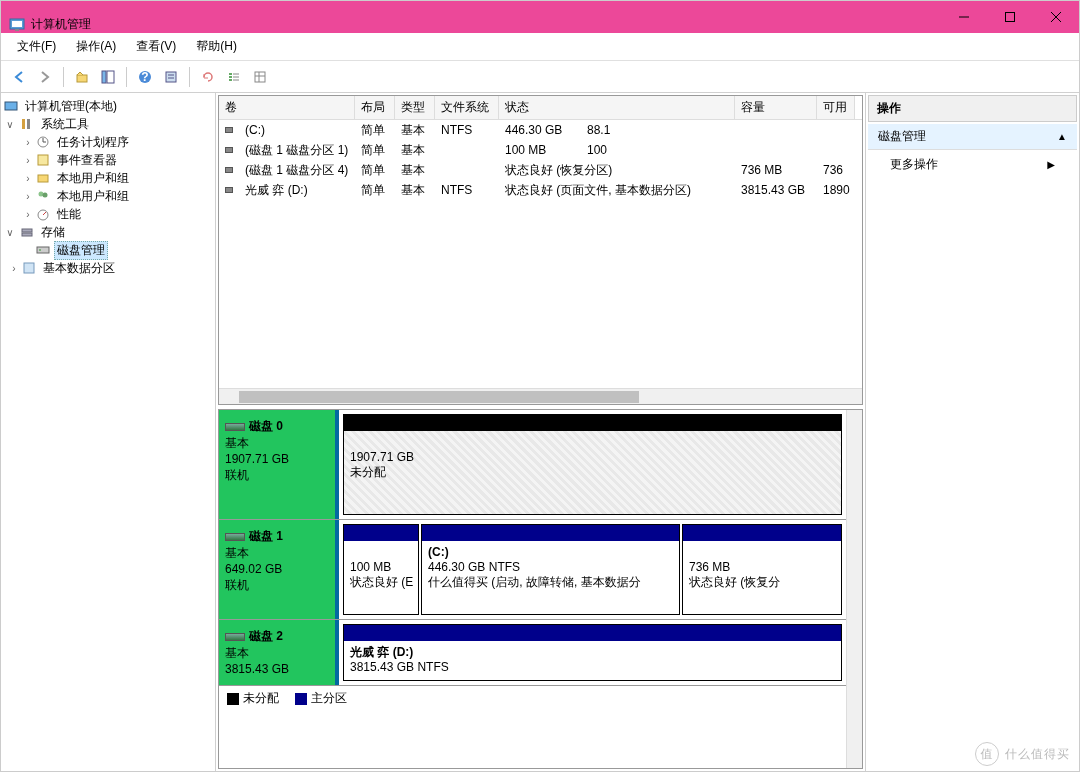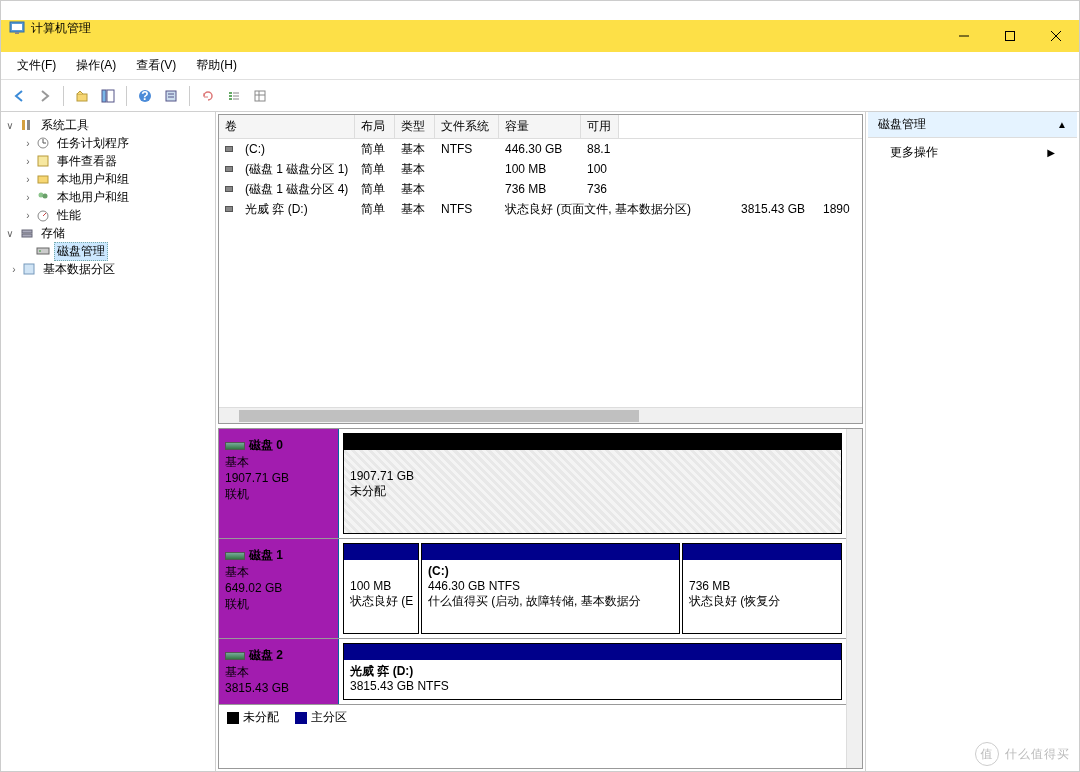--- a/index.html
+++ b/index.html
@@ -1,19 +1,19 @@
 <!DOCTYPE html>
 <html><head>
 <meta charset="utf-8">
 <style>
 * { box-sizing: border-box; margin: 0; padding: 0; font-family: "Microsoft YaHei", "Segoe UI", sans-serif; font-size: 12px; }
 body { background: #fff; width: 1080px; height: 772px; overflow: hidden; display: flex; flex-direction: column; border: 1px solid #ccc; }
 
 
-.titlebar { height: 32px; display: flex; align-items: flex-start; padding-left: 8px; background: #fde047; margin-top: 19px; }
+.titlebar { height: 32px; display: flex; align-items: flex-end; padding-left: 8px; background: #ec4899; }
 .titlebar .app-icon { width: 16px; height: 16px; margin-right: 6px; display:inline-flex; align-items:center; justify-content:center;}
 .titlebar .title { flex: 1; color: #000; }
 .winbtns { display: flex; height: 100%; }
 .winbtn { width: 46px; height: 32px; display: flex; align-items: center; justify-content: center; color: #000; }
 
 
 .menubar { height: 28px; display: flex; align-items: center; padding: 0 6px; border-bottom: 1px solid #e0e0e0; }
 .menubar .item { padding: 4px 10px; cursor: default; }
 
 
@@ -40,21 +40,21 @@
 .vol-row { display: flex; height: 20px; align-items: center; }
 .vol-row .c { padding: 0 6px; white-space: nowrap; overflow:hidden;}
 .vol-row .dicon { width:20px; display:inline-flex; justify-content:center;}
 .hscroll { height:16px; background:#f0f0f0; border-top:1px solid #ddd; position:relative;}
 .hscroll .thumb { position:absolute; left:20px; top:2px; height:12px; width:400px; background:#c0c0c0;}
 
 
 .disk-map-wrap { flex:1; border:1px solid #999; margin:2px; overflow:hidden; display:flex;}
 .disk-map { flex:1; overflow-y:auto; padding:0;}
 .disk-row { display:flex; border-bottom:1px solid #999; min-height:92px;}
-.disk-label { width:120px; padding:8px 6px; border-right:1px solid #0369a1; background:#a21caf;}
+.disk-label { width:120px; padding:8px 6px; border-right:4px solid #0369a1; background:#22c55e;}
 .disk-label .dname { font-weight:bold; }
 .disk-label .dline { line-height:16px;}
 .disk-label .diskicon { display:inline-block; width:20px; height:8px; background:linear-gradient(#7a9,#374); border:1px solid #555; margin-right:4px; vertical-align:middle;}
 .disk-parts { flex:1; display:flex; padding:4px; gap:2px;}
 .part { border:1px solid #000; display:flex; flex-direction:column; overflow:hidden;}
 .part .pbar { height:16px; }
 .part .ptext { padding:4px 6px; flex:1; overflow:hidden; line-height:15px; white-space:nowrap;}
 .unalloc .pbar { background:#000;}
 .unalloc .ptext { background: repeating-linear-gradient(45deg,#f4f4f4,#f4f4f4 3px,#e8e8e8 3px,#e8e8e8 6px);}
 .primary .pbar { background:#00008b;}
@@ -174,20 +174,29 @@
         <line x1="2" y1="6" x2="12" y2="6" stroke="#888"></line>
         <line x1="6" y1="2" x2="6" y2="12" stroke="#888"></line>
       </svg>
     </div>
 </div>
 
 <div class="body">
 
   <div class="tree-pane">
     <div class="tree-node">
+        <span class="sp" style="width:0px"></span>
+        <span class="ticon">
+          <svg width="14" height="14">
+            <rect x="1" y="3" width="12" height="8" fill="#6ab0e8" stroke="#357"></rect>
+          </svg>
+        </span>
+        <span class="lbl">计算机管理(本地)</span>
+      </div>
+    <div class="tree-node">
         <span class="exp">∨</span>
         <span class="sp" style="width:2px"></span>
         <span class="ticon">
           <svg width="14" height="14">
             <rect x="2" y="2" width="3" height="10" fill="#d4a040"></rect>
             <rect x="7" y="2" width="3" height="10" fill="#888"></rect>
           </svg>
         </span>
         <span class="lbl">系统工具</span>
       </div>
@@ -279,20 +288,21 @@
   </div>
 
   <div class="center-pane">
 
     <div class="vol-table-wrap">
       <div class="vol-header">
         <div class="hc" style="width:136px">卷</div>
         <div class="hc" style="width:40px">布局</div>
         <div class="hc" style="width:40px">类型</div>
         <div class="hc" style="width:64px">文件系统</div>
+        <div class="hc" style="width:236px">状态</div>
         <div class="hc" style="width:82px">容量</div>
         <div class="hc" style="width:38px">可用</div>
       </div>
       <div class="vol-body">
         <div class="vol-row">
           <div class="c dicon">
               <span style="display:inline-block;width:14px;height:6px;background:#888;border:1px solid #555"></span>
             </div>
           <div class="c" style="width:116px">(C:)</div>
           <div class="c" style="width:40px">简单</div>
@@ -313,20 +323,21 @@
           <div class="c" style="width:38px">100</div>
         </div>
         <div class="vol-row">
           <div class="c dicon">
               <span style="display:inline-block;width:14px;height:6px;background:#888;border:1px solid #555"></span>
             </div>
           <div class="c" style="width:116px">(磁盘 1 磁盘分区 4)</div>
           <div class="c" style="width:40px">简单</div>
           <div class="c" style="width:40px">基本</div>
           <div class="c" style="width:64px"></div>
+          <div class="c" style="width:236px">状态良好 (恢复分区)</div>
           <div class="c" style="width:82px">736 MB</div>
           <div class="c" style="width:38px">736</div>
         </div>
         <div class="vol-row">
           <div class="c dicon">
               <span style="display:inline-block;width:14px;height:6px;background:#888;border:1px solid #555"></span>
             </div>
           <div class="c" style="width:116px">光威 弈 (D:)</div>
           <div class="c" style="width:40px">简单</div>
           <div class="c" style="width:40px">基本</div>
@@ -399,20 +410,21 @@
         <div class="legend-row">
           <span><span class="legend-sw" style="background:#000"></span><span>未分配</span></span>
           <span><span class="legend-sw" style="background:#00008b"></span><span>主分区</span></span>
         </div>
       </div>
       <div class="map-vscroll"></div>
     </div>
   </div>
 
   <div class="actions-pane">
+    <div class="actions-hdr">操作</div>
     <div class="actions-sel">
       <span>磁盘管理</span>
       <span class="arrow">▲</span>
     </div>
     <div class="actions-item">
       <span>更多操作</span>
       <span class="arrow">▶</span>
     </div>
   </div>
 </div>

